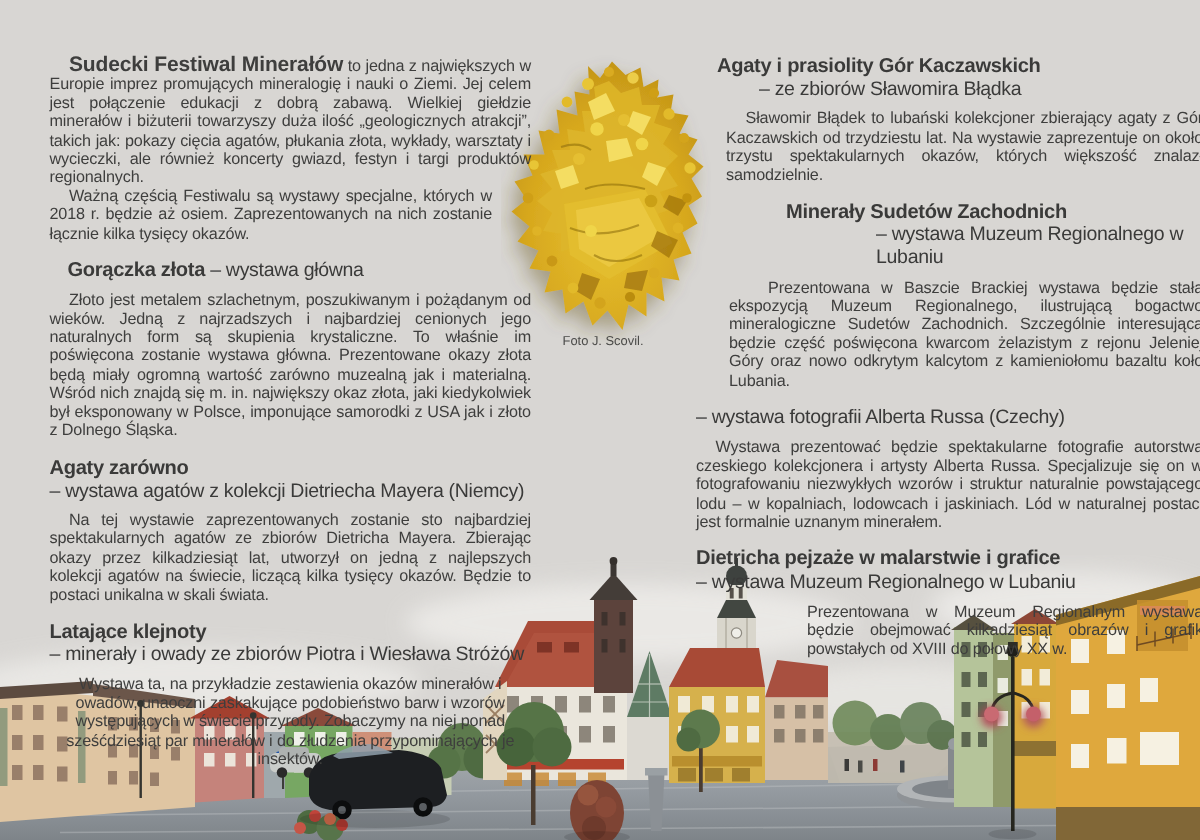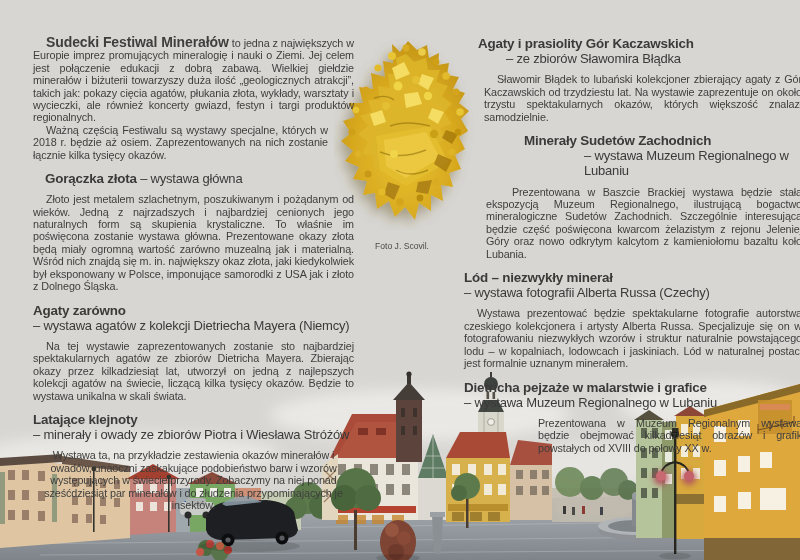--- a/index.html
+++ b/index.html
@@ -37,21 +37,21 @@
   .r0 .sub{padding-left:28px;}
   .r0 p.body{margin-left:20px;}
   .r1 h3{padding-left:60px;}
   .r1 .sub{padding-left:60px;}
   .r1 p.body{margin-left:22px;text-indent:26px;}
   .r3 p.body{margin-left:74px;width:264px;}
   
   .nugget{position:absolute;left:334px;top:34px;width:140px;height:196px;z-index:3;}
   .nugget svg{display:block;width:100%;height:100%;}
   .credit{
-    position:absolute;left:352px;top:241px;width:100px;z-index:4;
+    position:absolute;left:352px;top:222px;width:100px;z-index:4;
     font-size:8.6px;color:#4b4b49;text-align:center;letter-spacing:0;
   }
   
   .panorama{position:absolute;left:0;bottom:0;width:800px;height:190px;z-index:1;}
   .panorama svg{display:block;width:800px;height:190px;}
 </style>
 </head>
 <body>
 
 <div class="page">
@@ -471,42 +471,42 @@
     <p class="body intro-p1"><span class="lead">Sudecki Festiwal Minerałów</span><span> to jedna z największych w Europie imprez promujących mineralogię i nauki o Ziemi. Jej celem jest połączenie edukacji z dobrą zabawą. Wielkiej giełdzie minerałów i biżuterii towarzyszy duża ilość „geologicznych atrakcji”, takich jak: pokazy cięcia agatów, płukania złota, wykłady, warsztaty i wycieczki, ale również koncerty gwiazd, festyn i targi produktów regionalnych.</span></p>
     <p class="body intro-p2">Ważną częścią Festiwalu są wystawy specjalne, których w 2018 r. będzie aż osiem. Zaprezentowanych na nich zostanie łącznie kilka tysięcy okazów.</p>
 
     <div class="sec s-goraczka">
       <h3><span>Gorączka złota</span><span class="sub"> – wystawa główna</span></h3>
       <p class="body indent">Złoto jest metalem szlachetnym, poszukiwanym i pożądanym od wieków. Jedną z najrzadszych i najbardziej cenionych jego naturalnych form są skupienia krystaliczne. To właśnie im poświęcona zostanie wystawa główna. Prezentowane okazy złota będą miały ogromną wartość zarówno muzealną jak i materialną. Wśród nich znajdą się m. in. największy okaz złota, jaki kiedykolwiek był eksponowany w Polsce, imponujące samorodki z USA jak i złoto z Dolnego Śląska.</p>
     </div>
 
     <div class="sec">
       <h3><span>Agaty zarówno</span><span class="sub">– wystawa agatów z kolekcji Dietriecha Mayera (Niemcy)</span></h3>
-      <p class="body indent">Na tej wystawie zaprezentowanych zostanie sto najbardziej spektakularnych agatów ze zbiorów Dietricha Mayera. Zbierając okazy przez kilkadziesiąt lat, utworzył on jedną z najlepszych kolekcji agatów na świecie, liczącą kilka tysięcy okazów. Będzie to wystawa unikalna w skali świata.</p>
+      <p class="body indent">Na tej wystawie zaprezentowanych zostanie sto najbardziej spektakularnych agatów ze zbiorów Dietricha Mayera. Zbierając okazy przez kilkadziesiąt lat, utworzył on jedną z najlepszych kolekcji agatów na świecie, liczącą kilka tysięcy okazów. Będzie to postaci unikalna w skali świata.</p>
     </div>
 
     <div class="sec s-latajace">
       <h3><span>Latające klejnoty</span><span class="sub">– minerały i owady ze zbiorów Piotra i Wiesława Stróżów</span></h3>
       <p class="body">Wystawa ta, na przykładzie zestawienia okazów minerałów i owadów, unaoczni zaskakujące podobieństwo barw i wzorów występujących w świecie przyrody. Zobaczymy na niej ponad sześćdziesiąt par minerałów i do złudzenia przypominających je insektów.</p>
     </div>
   </div>
 
   <div class="col col-right">
     <div class="sec r0" style="margin-top:0">
       <h3><span>Agaty i prasiolity Gór Kaczawskich</span><span class="sub">– ze zbiorów Sławomira Błądka</span></h3>
       <p class="body indent">Sławomir Błądek to lubański kolekcjoner zbierający agaty z Gór Kaczawskich od trzydziestu lat. Na wystawie zaprezentuje on około trzystu spektakularnych okazów, których większość znalazł samodzielnie.</p>
     </div>
 
     <div class="sec r1">
       <h3><span>Minerały Sudetów Zachodnich</span><span class="sub">– wystawa Muzeum Regionalnego w Lubaniu</span></h3>
       <p class="body">Prezentowana w Baszcie Brackiej wystawa będzie stałą ekspozycją Muzeum Regionalnego, ilustrującą bogactwo mineralogiczne Sudetów Zachodnich. Szczególnie interesująca będzie część poświęcona kwarcom żelazistym z rejonu Jeleniej Góry oraz nowo odkrytym kalcytom z kamieniołomu bazaltu koło Lubania.</p>
     </div>
 
     <div class="sec r2">
-      <h3><span>Lód – niezwykły minerał</span><span class="sub">– wystawa fotografii Alberta Russa (Czechy)</span></h3>
+      <h3><span class="sub">– wystawa fotografii Alberta Russa (Czechy)</span></h3>
       <p class="body indent">Wystawa prezentować będzie spektakularne fotografie autorstwa czeskiego kolekcjonera i artysty Alberta Russa. Specjalizuje się on w fotografowaniu niezwykłych wzorów i struktur naturalnie powstającego lodu – w kopalniach, lodowcach i jaskiniach. Lód w naturalnej postaci jest formalnie uznanym minerałem.</p>
     </div>
 
     <div class="sec r3">
       <h3><span>Dietricha pejzaże w malarstwie i grafice</span><span class="sub">– wystawa Muzeum Regionalnego w Lubaniu</span></h3>
       <p class="body">Prezentowana w Muzeum Regionalnym wystawa będzie obejmować kilkadziesiąt obrazów i grafik powstałych od XVIII do połowy XX w.</p>
     </div>
   </div>
 
 </div>

